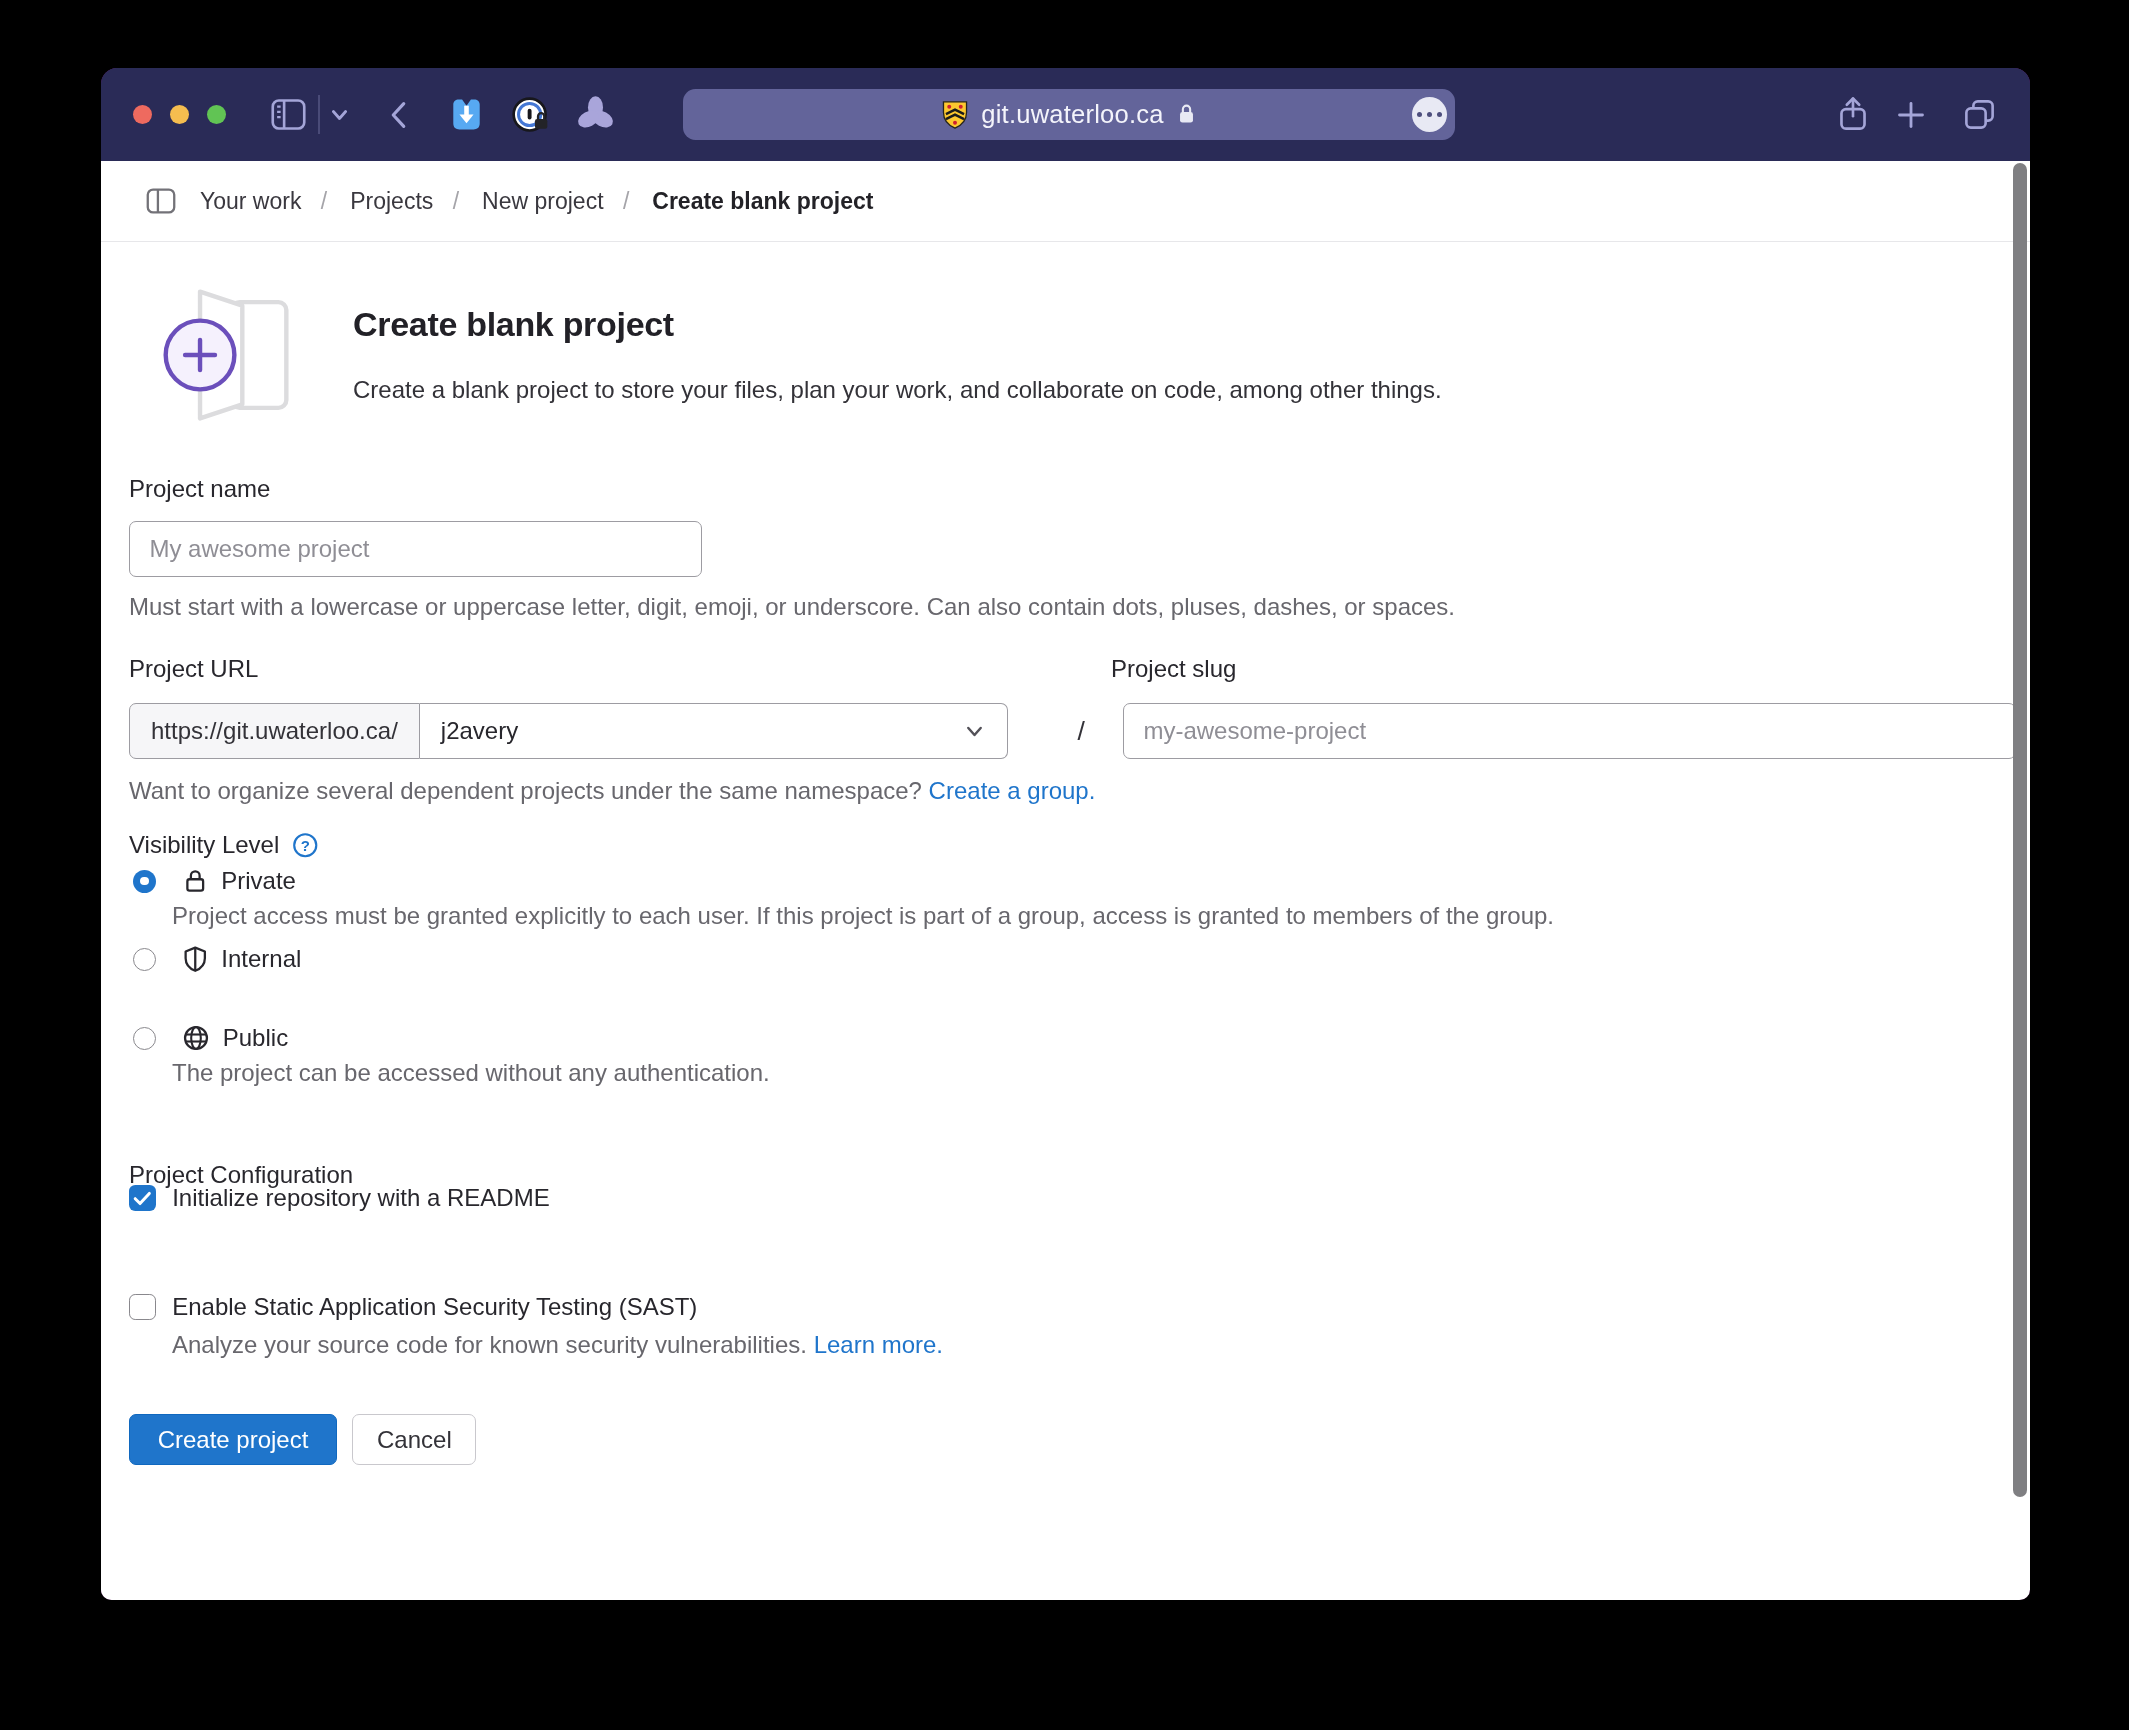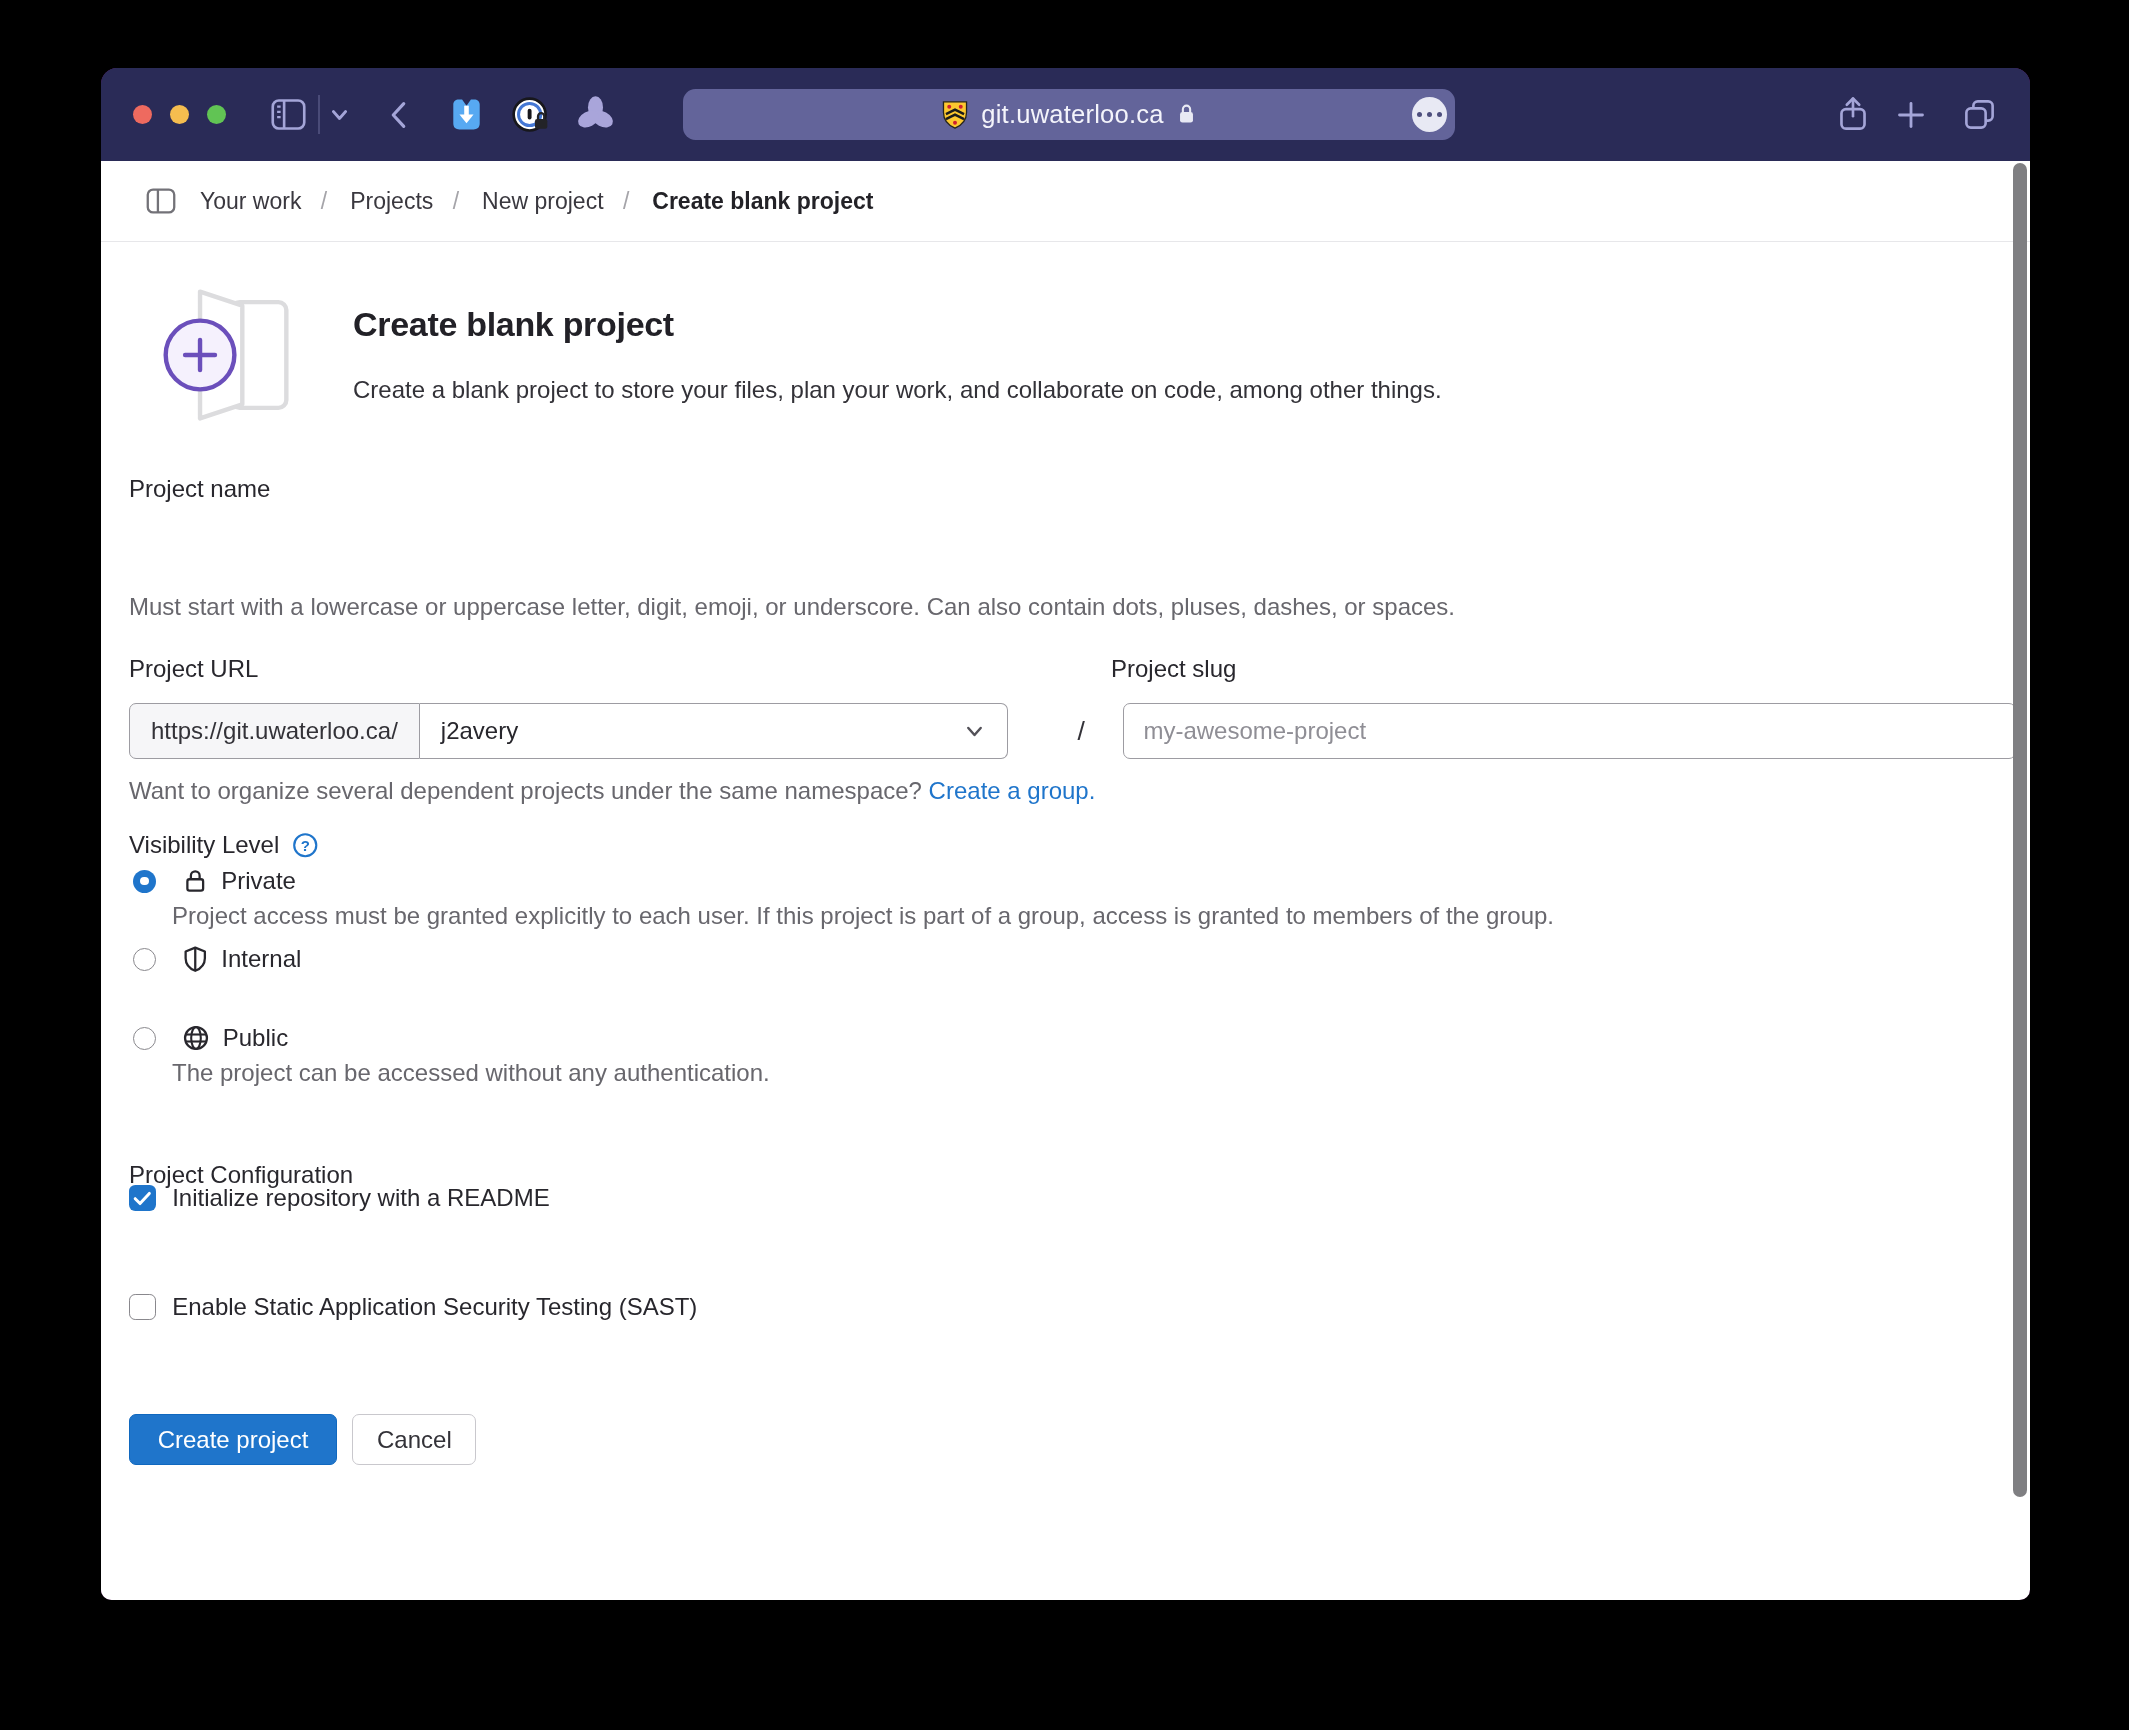--- a/index.html
+++ b/index.html
@@ -213,20 +213,21 @@
         <path d="M50 4 L98 20 L98 132 L50 148 Z" fill="#fff" stroke="#dcdcde" stroke-width="5" stroke-linejoin="round"></path>
         <circle cx="50" cy="76" r="39" fill="#f5f1fd" stroke="#6b4fbb" stroke-width="5"></circle>
         <line x1="50" y1="59" x2="50" y2="93" stroke="#6b4fbb" stroke-width="5" stroke-linecap="round"></line>
         <line x1="33" y1="76" x2="67" y2="76" stroke="#6b4fbb" stroke-width="5" stroke-linecap="round"></line>
       </svg>
     </div>
     <div class="blk title" style="left:252px;top:144px;">Create blank project</div>
     <div class="blk desc" style="left:252px;top:215px;">Create a blank project to store your files, plan your work, and collaborate on code, among other things.</div>
 
     <div class="blk flabel" style="left:28px;top:314px;">Project name</div>
+    <input class="blk text" style="left: 28px; top: 360px; width: 573px;" placeholder="My awesome project">
     <div class="blk help" style="left:28px;top:432px;">Must start with a lowercase or uppercase letter, digit, emoji, or underscore. Can also contain dots, pluses, dashes, or spaces.</div>
 
     <div class="blk flabel" style="left:28px;top:494px;">Project URL</div>
     <div class="blk flabel" style="left:1010px;top:494px;">Project slug</div>
 
     <div class="url-group" style="left:28px;top:542px;">
       <div class="url-prefix">https://git.uwaterloo.ca/</div>
       <div class="ns-select">
         <span>j2avery</span>
         <span>
@@ -299,20 +300,24 @@
             <polyline points="7,15.5 12.5,21 23,9.5" fill="none" stroke="#fff" stroke-width="3.4" stroke-linecap="round" stroke-linejoin="round"></polyline>
           </svg>
       </span>
       <span class="opt-label" style="margin-left:3.5px;">Initialize repository with a README</span>
     </div>
 
     <div class="opt-row" style="left:28px;top:1132px;">
       <span class="checkbox off"></span>
       <span class="opt-label" style="margin-left:3.5px;">Enable Static Application Security Testing (SAST)</span>
     </div>
+    <div class="opt-desc" style="left:71px;top:1170px;">
+      <span>Analyze your source code for known security vulnerabilities.</span>
+      <span class="link">Learn more.</span>
+    </div>
 
     <div class="blk" style="left:28px;top:1253px;">
       <button class="btn primary">Create project</button>
       <button class="btn secondary">Cancel</button>
     </div>
   </div>
 
   <div class="scroll-thumb"></div>
 </div>
 

